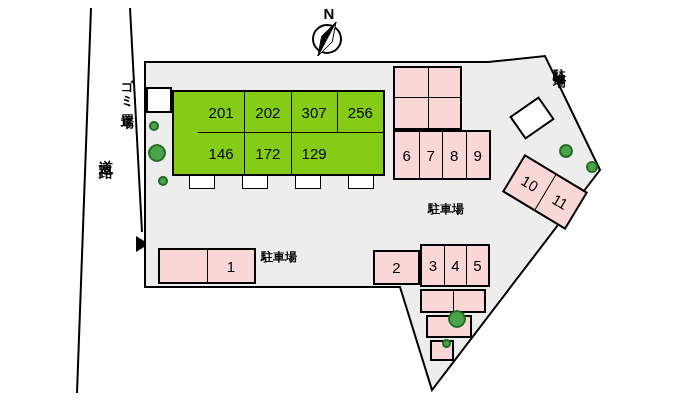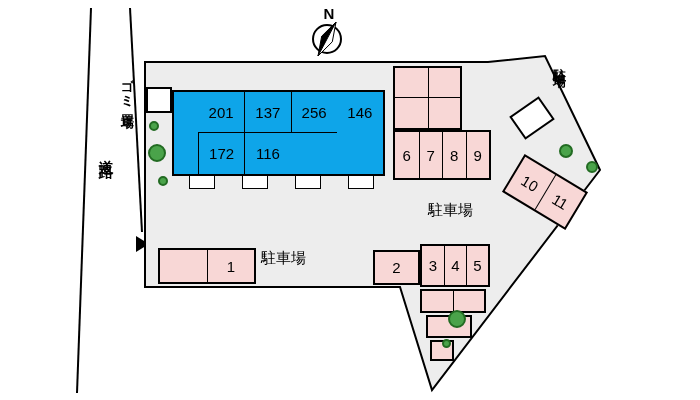--- a/index.html
+++ b/index.html
@@ -2,28 +2,28 @@
 <html><head>
 <meta charset="utf-8">
 <style>
   html,body{margin:0;padding:0;background:#fff;}
   .canvas{position:relative;width:700px;height:400px;background:#fff;
           font-family:"Liberation Sans","DejaVu Sans",sans-serif;color:#000;overflow:hidden;}
   .abs{position:absolute;box-sizing:border-box;}
   svg{position:absolute;left:0;top:0;}
   .block{border:2px solid #000;display:grid;}
   .pink{background:#f8d7d6;}
-  .cream{background:#0ea5e9;padding-left:24px;}
+  .cream{background:#84cc16;padding-left:24px;}
   .cell{display:flex;align-items:center;justify-content:center;font-size:15px;line-height:1;}
   .bl{border-left:1px solid #000;}
   .bb{border-bottom:1px solid #000;}
   .white-box{background:#fff;border:2px solid #000;}
   .step{background:#fff;border:1px solid #000;border-top:none;}
   .vtext{writing-mode:vertical-rl;text-orientation:upright;font-weight:bold;}
-  .jl{font-weight:normal;font-size:15px;}
+  .jl{font-weight:bold;font-size:12px;}
   .tree{border-radius:50%;background:#4aa34a;border:2px solid #226b22;}
   .north{font-weight:bold;font-size:15px;text-align:center;}
 </style>
 </head>
 <body>
 
 <div class="canvas">
 
   <svg width="700" height="400" viewBox="0 0 700 400">
 
@@ -37,25 +37,26 @@
       <circle cx="327" cy="39" r="14" fill="#fff" stroke="#000" stroke-width="2"></circle>
       <polygon points="336,22 321.7,36.2 318,56" fill="#000" stroke="#000" stroke-width="1"></polygon>
       <polygon points="336,22 332.3,41.8 318,56" fill="#fff" stroke="#000" stroke-width="1"></polygon>
     </g>
   </svg>
 
   <div class="abs north" style="left:320px;top:5px;width:18px;">N</div>
 
   <div class="abs block cream" style="left:172px;top:90px;width:213px;height:86px;grid-template-columns:repeat(4,1fr);grid-template-rows:repeat(2,1fr);">
     <div class="cell bb">201</div>
-    <div class="cell bl bb">137</div>
+    <div class="cell bl bb">202</div>
+    <div class="cell bl bb">307</div>
     <div class="cell bl bb">256</div>
     <div class="cell">146</div>
     <div class="cell bl">172</div>
-    <div class="cell bl">116</div>
+    <div class="cell bl">129</div>
   </div>
 
   <div class="abs step" style="left:189px;top:176px;width:26px;height:13px;"></div>
   <div class="abs step" style="left:242px;top:176px;width:26px;height:13px;"></div>
   <div class="abs step" style="left:295px;top:176px;width:26px;height:13px;"></div>
   <div class="abs step" style="left:348px;top:176px;width:26px;height:13px;"></div>
 
   <div class="abs white-box" style="left:146px;top:87px;width:26px;height:26px;"></div>
 
   <div class="abs block pink" style="left:393px;top:66px;width:69px;height:64px;grid-template-columns:1fr 1fr;grid-template-rows:1fr 1fr;">

